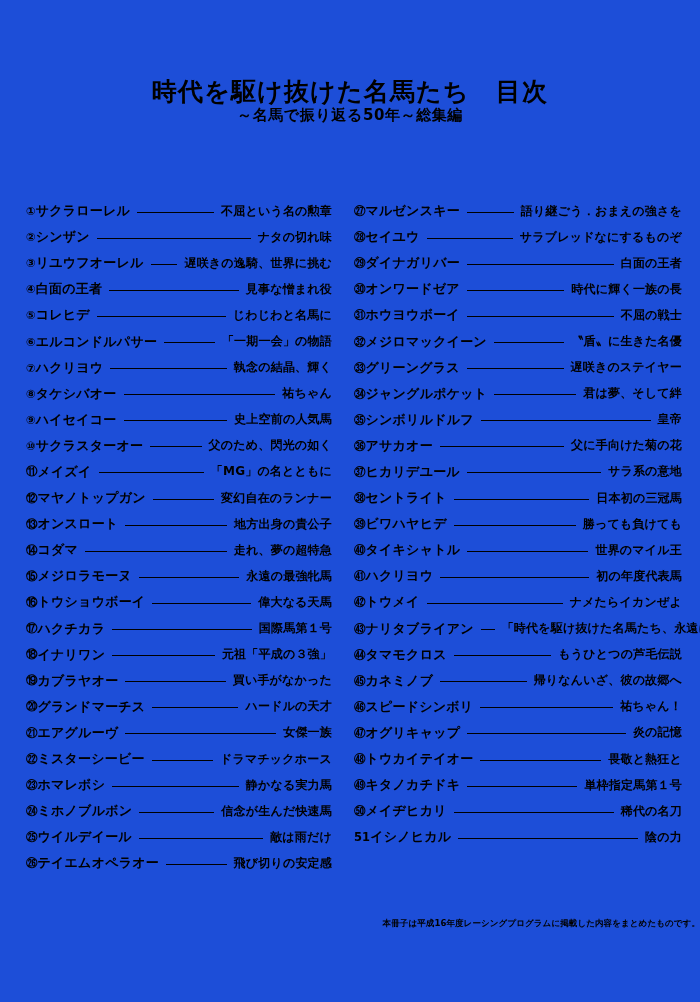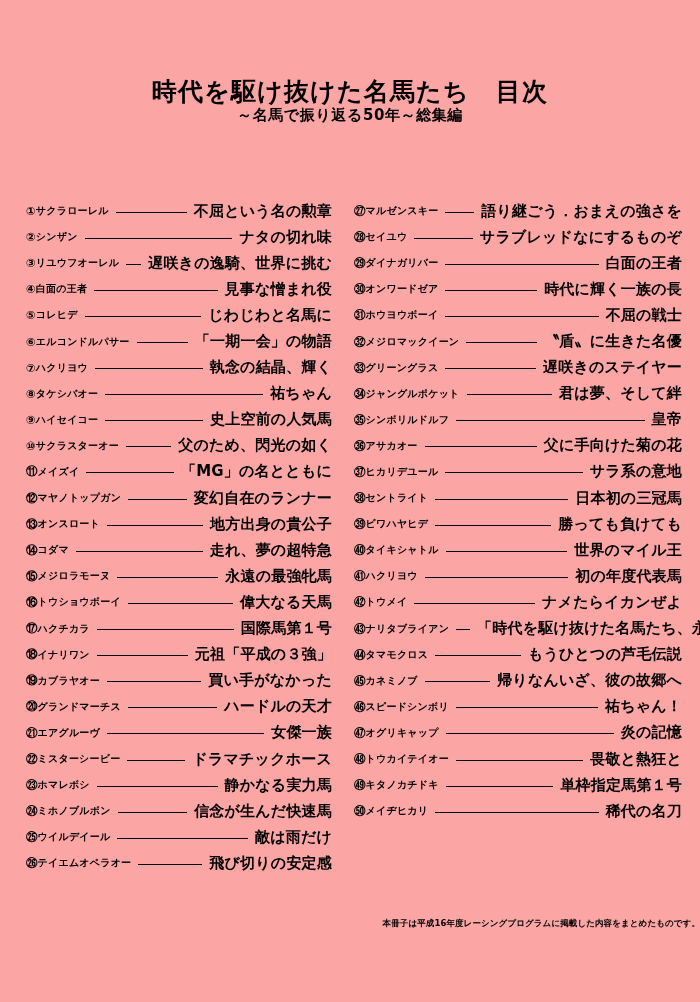--- a/index.html
+++ b/index.html
@@ -14,21 +14,21 @@
     position: relative;
     font-family: "DejaVu Sans", "Liberation Sans", sans-serif;
     color: #000000;
     overflow: hidden;
   }
 
   .page {
     width: 700px;
     height: 1002px;
     position: relative;
-    background: #fca5a5;
+    background: #1d4ed8;
     box-sizing: border-box;
   }
 
   
   .header {
     position: absolute;
     top: 78px;
     left: 0;
     width: 700px;
     text-align: center;
@@ -80,36 +80,36 @@
   }
   .toc-num {
     flex: 0 0 auto;
     font-size: 11.5px;
     font-weight: bold;
     padding-right: 0px;
   }
   .toc-name {
     flex: 0 0 auto;
     font-weight: bold;
-    font-size: 10px;
+    font-size: 13px;
     letter-spacing: 0.2px;
   }
   .toc-leader {
     flex: 1 1 auto;
     min-width: 14px;
     height: 1px;
     background: #000000;
     margin: 0 7px;
     position: relative;
     top: 1px;
   }
   .toc-desc {
     flex: 0 0 auto;
     font-weight: bold;
-    font-size: 15px;
+    font-size: 12px;
     letter-spacing: 0.2px;
     text-align: left;
   }
 
   
   .footnote {
     position: absolute;
     left: 0;
     top: 918px;
     width: 700px;
@@ -428,18 +428,24 @@
           <span class="toc-name">キタノカチドキ</span>
           <span class="toc-leader"></span>
           <span class="toc-desc">単枠指定馬第１号</span>
         </div>
         <div class="toc-row">
           <span class="toc-num">㊿</span>
           <span class="toc-name">メイヂヒカリ</span>
           <span class="toc-leader"></span>
           <span class="toc-desc">稀代の名刀</span>
         </div>
+        <div class="toc-row">
+          <span class="toc-num">51</span>
+          <span class="toc-name">イシノヒカル</span>
+          <span class="toc-leader"></span>
+          <span class="toc-desc">陰の力</span>
+        </div>
       </div>
   </div>
 
   <div class="footnote">本冊子は平成16年度レーシングプログラムに掲載した内容をまとめたものです。</div>
 
 </div>
 
 </body></html>

